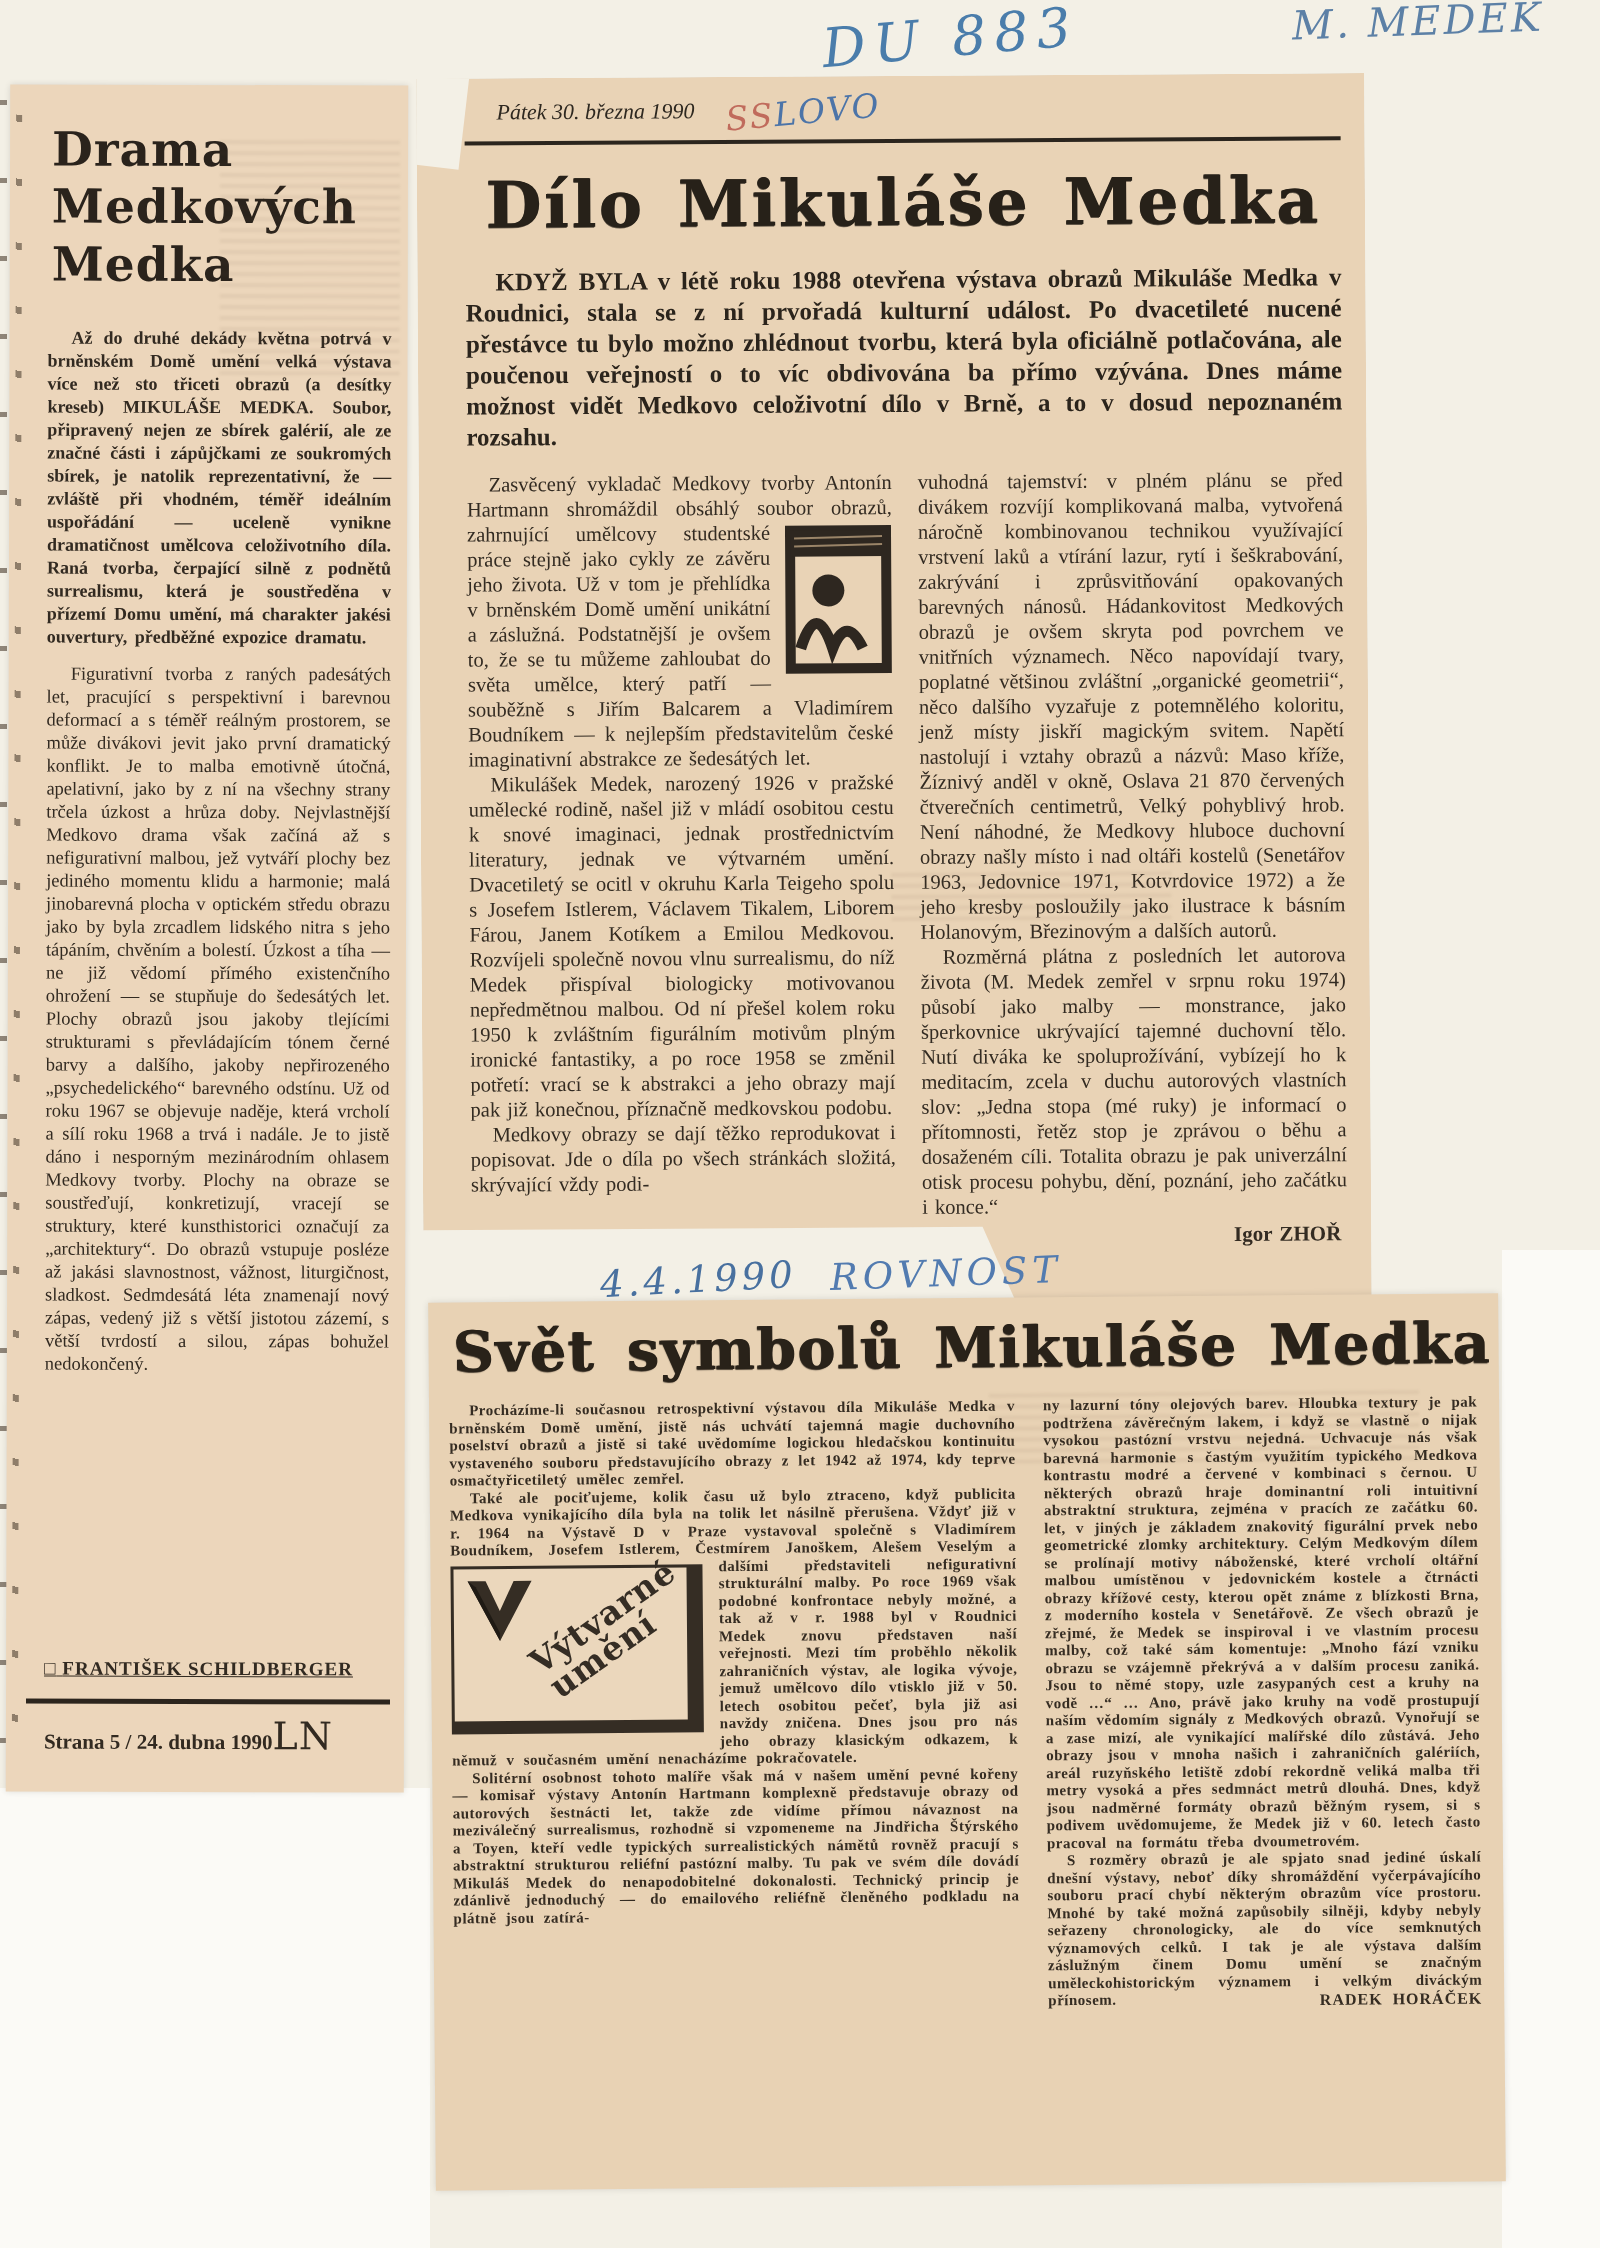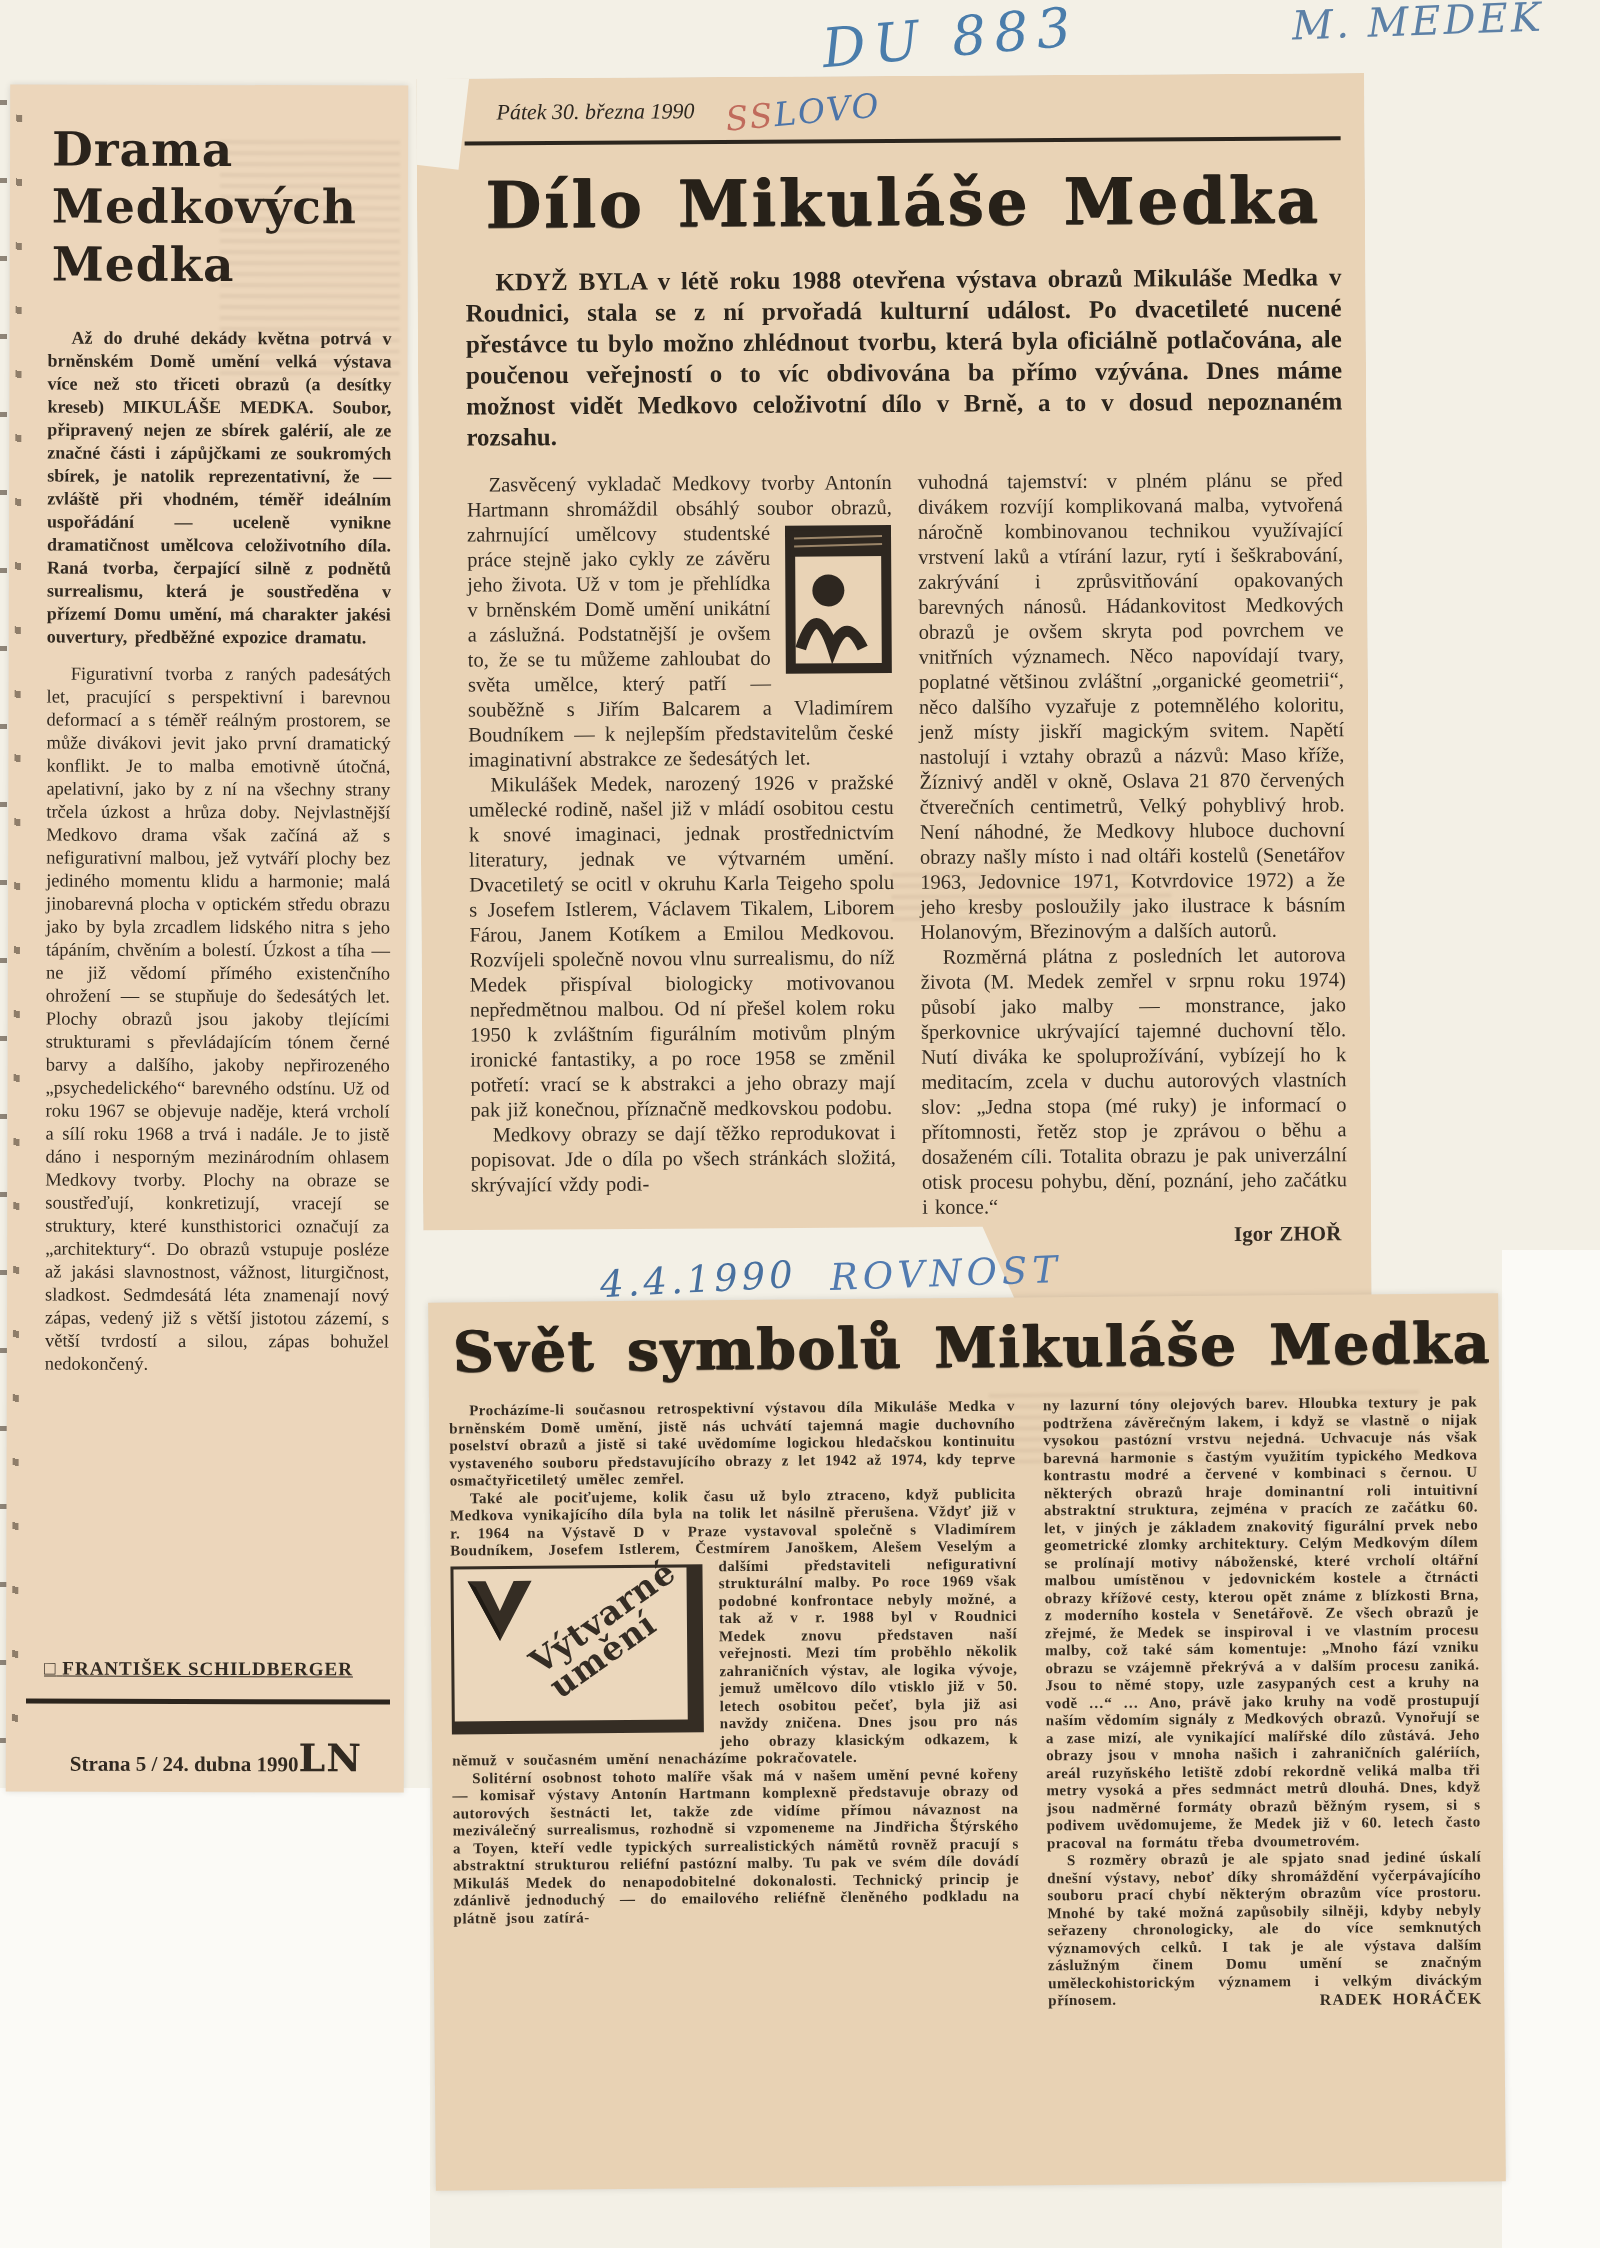--- a/index.html
+++ b/index.html
@@ -29,23 +29,23 @@
      box-shadow:0 0 6px rgba(0,0,0,.12);padding:28px 16px 0 38px;transform:rotate(.15deg);}
   .left-clip .inner-marks{position:absolute;left:6px;top:30px;width:6px;height:1620px;
      background:repeating-linear-gradient(180deg,rgba(50,38,25,.5) 0 7px,transparent 7px 64px);}
   .lc-title{font-family:"DejaVu Serif",serif;font-weight:bold;font-size:47px;line-height:1.22;
      letter-spacing:1px;color:#2a231c;margin:8px 0 34px 4px;}
   .lc-lead{font-weight:bold;font-size:18px;line-height:23px;text-align:justify;text-indent:24px;
      word-spacing:3px;margin:0 0 14px 0;}
   .lc-body{font-size:18.5px;line-height:23px;text-align:justify;text-indent:24px;word-spacing:2px;margin:0;}
   .lc-author{position:absolute;left:38px;bottom:112px;font-weight:bold;font-size:19px;letter-spacing:1px;text-decoration:underline;}
   .lc-rule{position:absolute;left:20px;right:14px;bottom:88px;height:5px;background:#2c251d;}
-  .lc-footer{position:absolute;left:38px;right:16px;bottom:12px;font-weight:bold;font-size:21px;
-     display:flex;align-items:baseline;justify-content:center;}
-  .lc-ln{font-family:"DejaVu Serif",serif;font-size:38px;font-weight:bold;letter-spacing:1px;}
+  .lc-footer{position:absolute;left:38px;right:16px;bottom:34px;font-weight:bold;font-size:21px;
+     display:flex;align-items:baseline;justify-content:flex-start;}
+  .lc-ln{font-family:"DejaVu Serif",serif;font-size:38px;font-weight:normal;letter-spacing:1px;}
 
   
   .main-clip{left:420px;top:76px;width:948px;height:1238px;background:#e9d3b6;
      box-shadow:0 0 7px rgba(0,0,0,.12);padding:16px 24px 0 48px;transform:rotate(-.35deg);
      clip-path:polygon(0 0,100% 0,100% 100%,63% 100%,59% 93%,0 93%);}
   .torn-corner{position:absolute;left:-10px;top:-12px;width:58px;height:100px;background:#f3f0e6;transform:rotate(7deg);}
   .mc-dateline{font-style:italic;font-size:22px;color:#2e2820;margin-left:32px;}
   .mc-rule{height:4px;background:#2b251e;margin-top:8px;}
   .mc-headline{font-family:"DejaVu Serif",serif;font-weight:bold;font-size:64px;letter-spacing:3px;
      word-spacing:8px;color:#272119;text-align:center;margin:22px 0 0 0;

